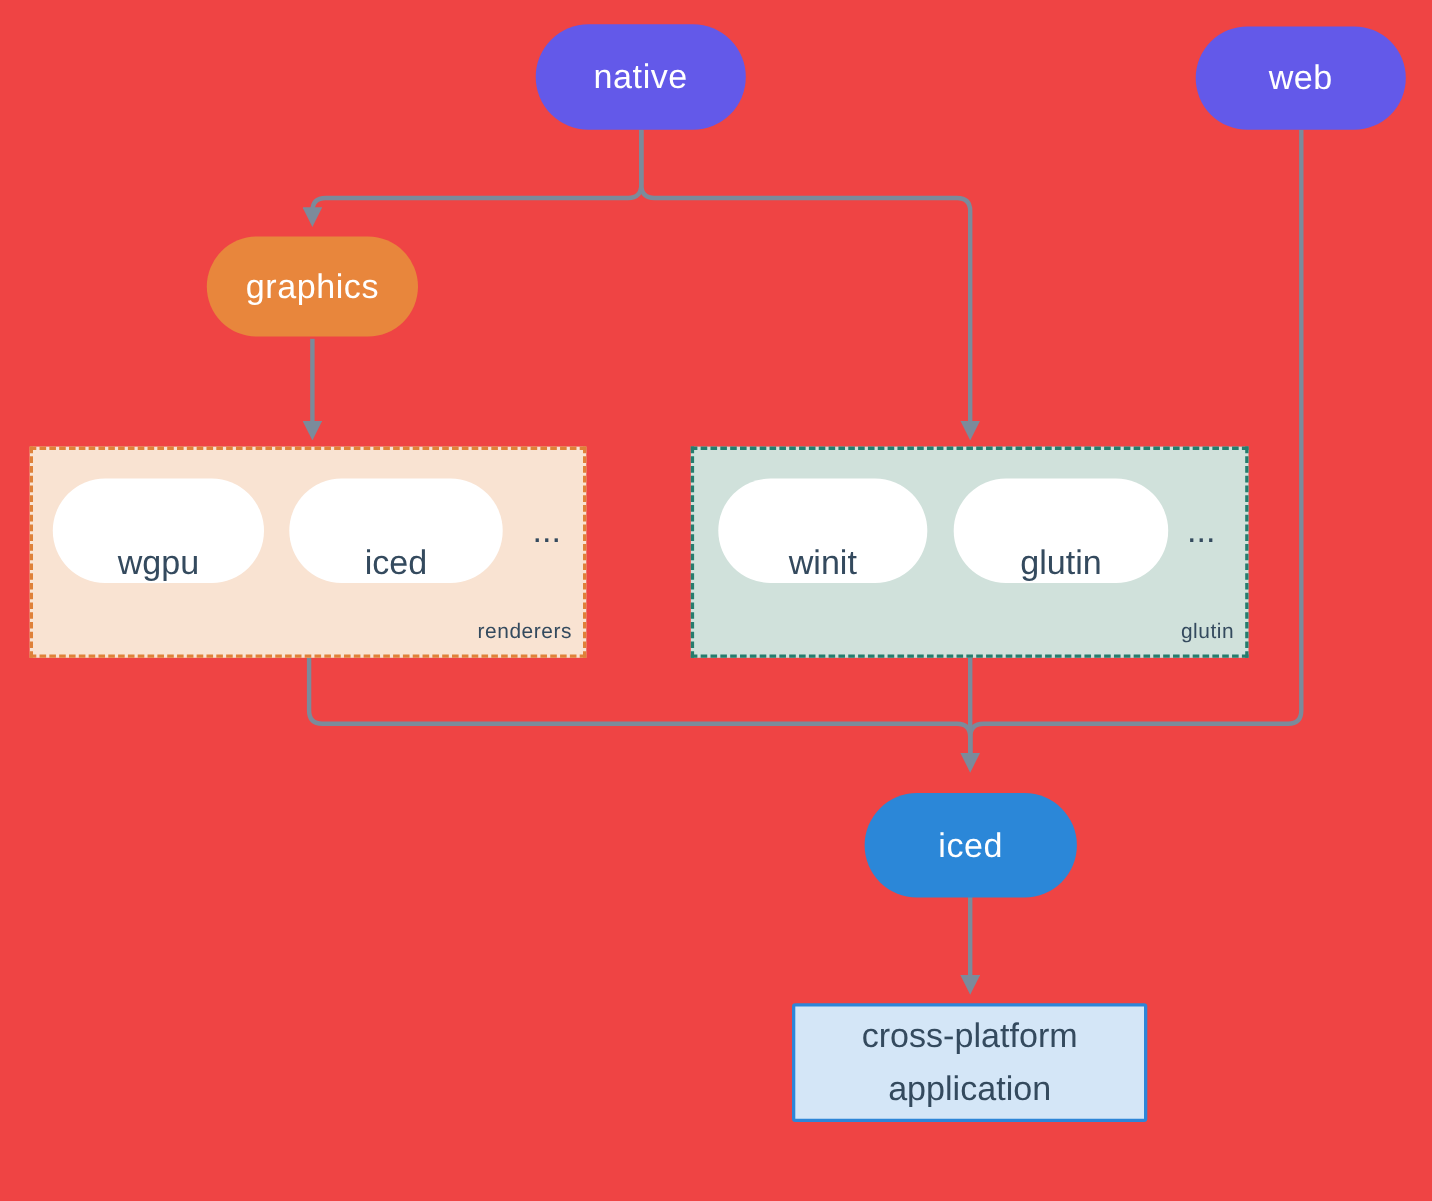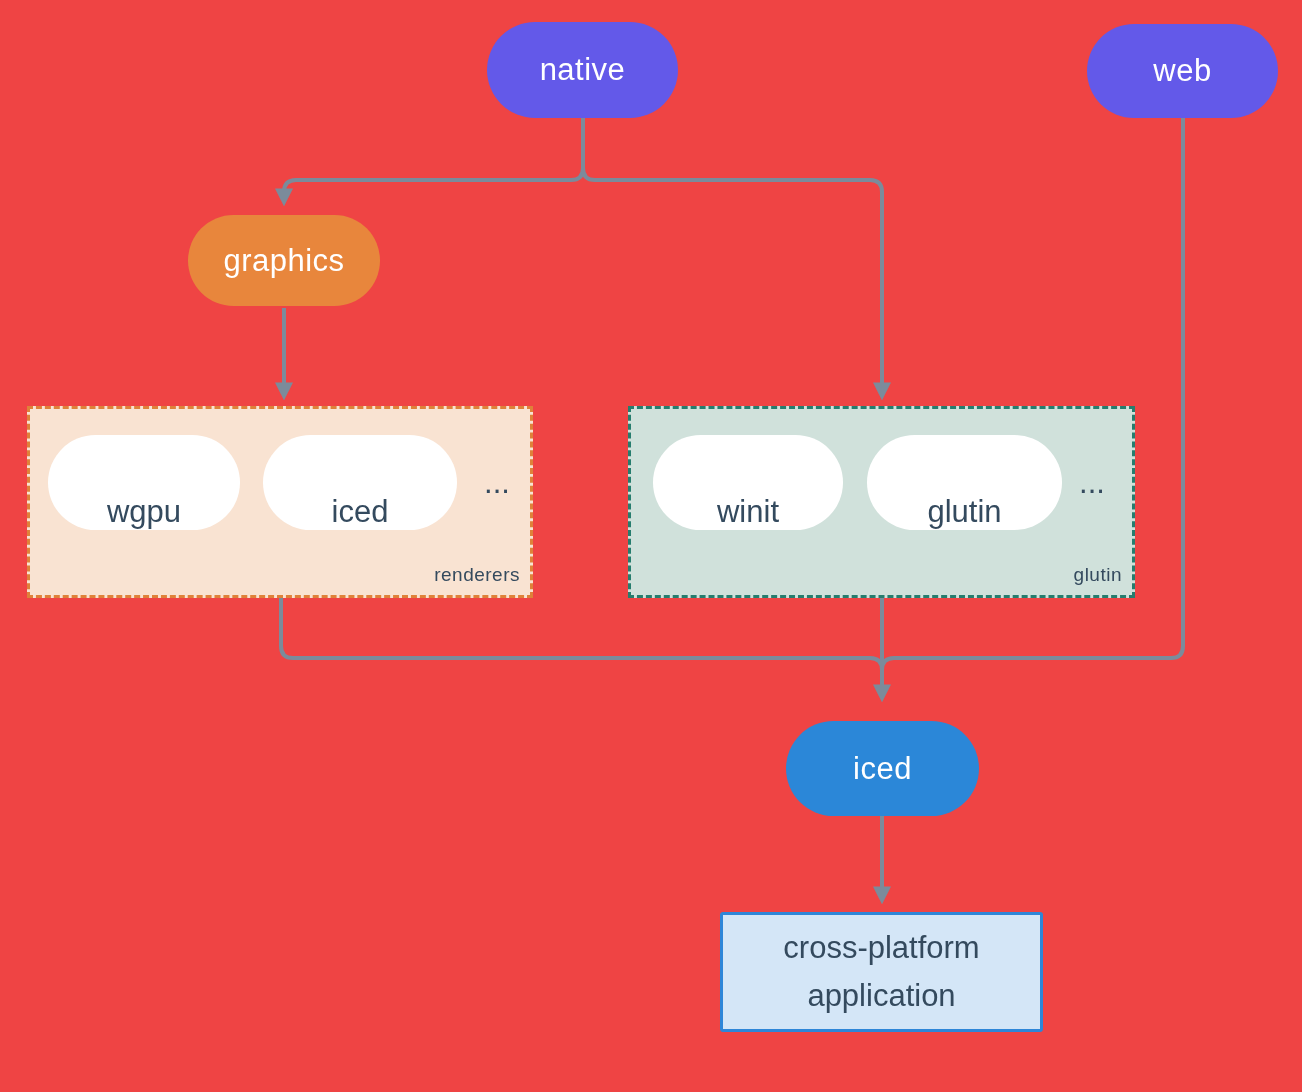--- a/index.html
+++ b/index.html
@@ -84,21 +84,21 @@
     position: absolute;
     right: 10px;
     bottom: 9px;
     color: #344a5e;
     font-size: 19px;
     letter-spacing: 0.5px;
   }
   .app-box {
     position: absolute;
     z-index: 2;
-    left: 720px; top: 912px; width: 323px; height: 120px;
+    left: 720px; top: 912px; width: 323px; height: 108px;
     box-sizing: border-box;
     background: #d4e6f7;
     border: 3px solid #2e86d8;
     border-radius: 3px;
     display: flex;
     align-items: center;
     justify-content: center;
     text-align: center;
     color: #344a5e;
     font-size: 31px;

